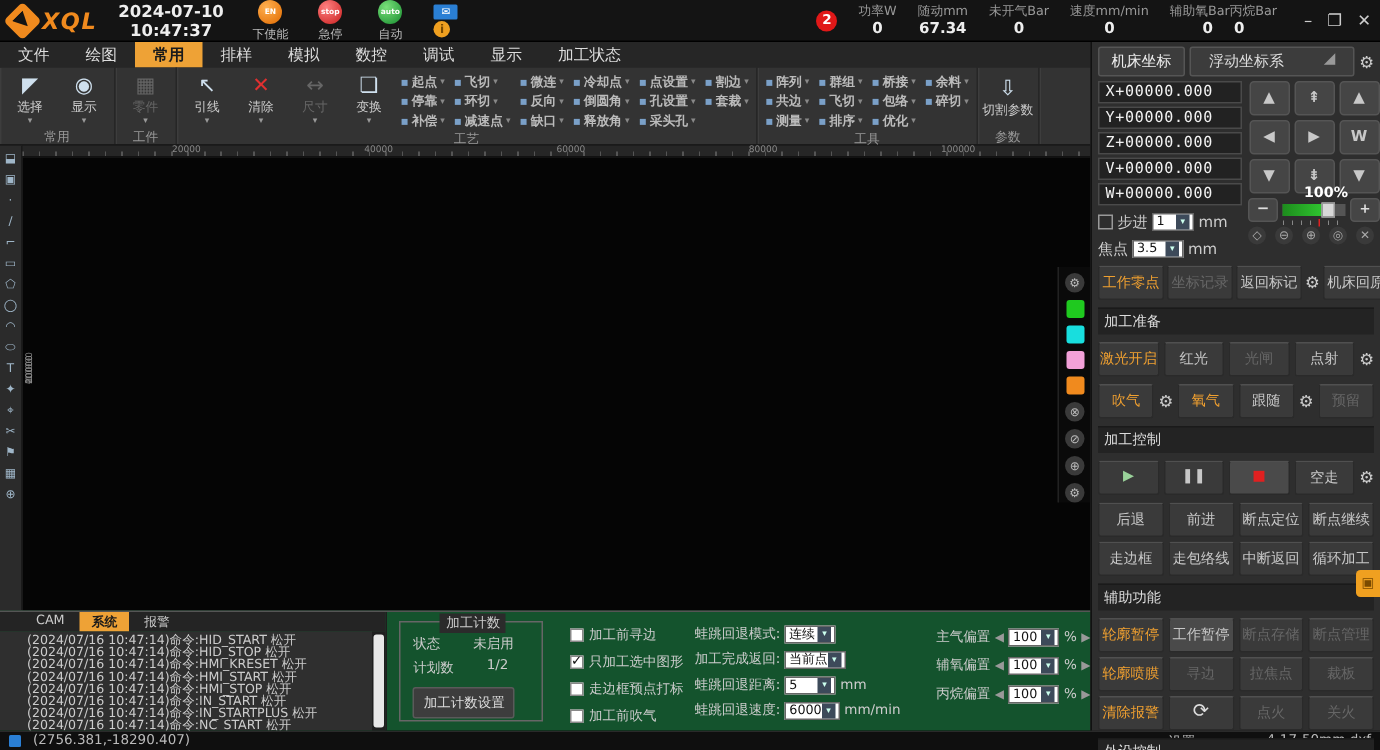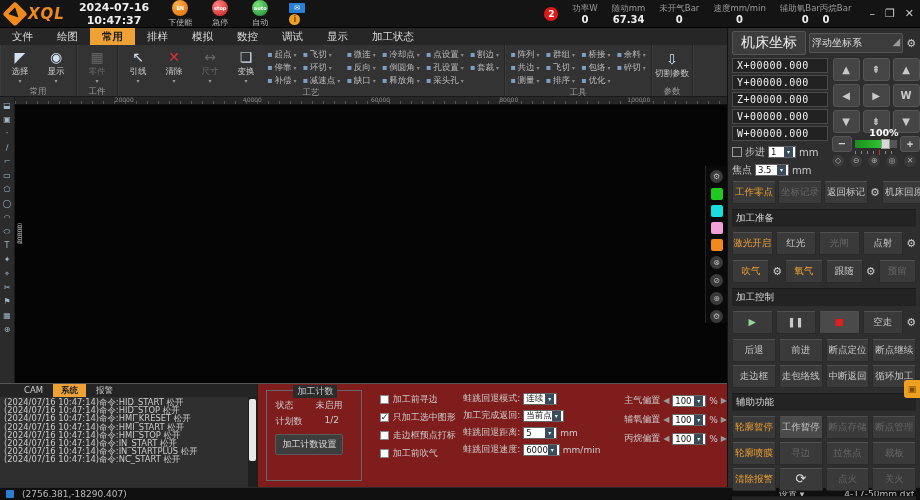--- a/index.html
+++ b/index.html
@@ -45,21 +45,21 @@
   .ribbon { height:52px; background:#333333; display:flex; border-bottom:1px solid #1a1a1a; }
   .rgroup { display:flex; flex-direction:column; border-right:1px solid #262626; box-shadow:1px 0 0 #3d3d3d inset; padding:1px 3px 0 3px; }
   .rg-body { flex:1; display:flex; align-items:flex-start; gap:2px; }
   .rg-label { font-size:8.5px; color:#999; text-align:center; padding:0 0 1px 0; }
   .bigbtn { width:34px; height:40px; display:flex; flex-direction:column; align-items:center; justify-content:center; gap:1px; border-radius:2px; }
   .bigbtn .bicon { font-size:14px; color:#cfe0ee; line-height:15px; }
   .bigbtn .blabel { font-size:8.5px; color:#ccc; white-space:nowrap; }
   .bigbtn.red .bicon { color:#e03030; }
   .bigbtn.dis .bicon, .bigbtn.dis .blabel { color:#666; }
   .caret { font-size:6px; color:#999; line-height:4px; }
-  .smallgrid { display:grid; grid-auto-flow:row; grid-template-rows:repeat(3,13px); gap:0 2px; margin-top:2px; }
+  .smallgrid { display:grid; grid-auto-flow:row; grid-template-rows:repeat(3,13px); gap:0 2px; margin-top:2px;font-weight:bold; }
   .sg6 { grid-template-columns:repeat(6,auto); }
   .sg4 { grid-template-columns:repeat(4,auto); }
   .sb { display:flex; align-items:center; font-size:8.5px; color:#bbb; white-space:nowrap; padding:0 2px; }
   .sb::before { content:"▪"; color:#7aa0c8; margin-right:2px; font-size:8px; }
   .sb::after { content:"▾"; color:#888; font-size:6px; margin-left:2px; }
   .sb.empty { visibility:hidden; }
 
   
   .workarea { flex:1; display:flex; flex-direction:column; min-height:0; background:#050505; position:relative; }
   .workrow { flex:1; display:flex; min-height:0; }
@@ -84,27 +84,27 @@
   .axes .ay { position:absolute; left:8px; bottom:0; width:1px; height:38px; background:#999; }
   .axes .ax { position:absolute; left:8px; bottom:0; height:1px; width:38px; background:#999; }
   .axes .ylbl { position:absolute; left:2px; top:-6px; color:#aaa; font-size:9px; }
   .axes .xlbl { position:absolute; right:-4px; bottom:-4px; color:#aaa; font-size:9px; }
   .axes .org { position:absolute; left:5px; bottom:-3px; width:7px; height:7px; border:1px solid #999; }
   .colorstrip { width:22px; background:#0a0a0a; border-left:1px solid #222; display:flex; flex-direction:column; align-items:center; gap:5px; padding-top:4px; }
   .cs-sq { width:12px; height:12px; border-radius:2px; }
   .cs-ic { width:13px; height:13px; border-radius:50%; background:#3a3a3a; color:#bbb; font-size:8px; text-align:center; line-height:13px; }
 
   
-  .bottompanel { height:104px; background:#7f1d1d; border-top:1px solid #555; display:flex; font-size:9px; }
+  .bottompanel { height:80px; background:#14532d; border-top:1px solid #555; display:flex; font-size:9px; }
   .logarea { width:300px; display:flex; flex-direction:column; border-right:1px solid #1e1e1e; }
   .logtabs { height:13px; display:flex; gap:2px; padding-left:16px; background:#242424; }
   .logtab { padding:1px 8px; color:#ccc; font-size:8.5px; }
   .logtab.active { background:#eea236; color:#1b1b1b; font-weight:bold; }
   .logbody { flex:1; display:flex; background:#2f2f2f; min-height:0; }
-  .loglist { flex:1; overflow:hidden; padding:1px 4px; color:#ccc; font-size:8.4px; line-height:8.2px; white-space:nowrap; }
+  .loglist { flex:1; overflow:hidden; padding:1px 18px; color:#ccc; font-size:8.4px; line-height:8.2px; white-space:nowrap; }
   .logscroll { width:9px; background:#1f1f1f; position:relative; }
   .logscroll .thumb { position:absolute; top:2px; left:1px; width:7px; height:62px; background:#e8e8e8; border-radius:2px; }
   .counterbox { margin:6px 8px; border:1px solid #666; width:108px; position:relative; padding:8px 6px 4px 8px; }
   .counterbox .legend { position:absolute; top:-6px; left:26px; background:#2b2b2b; padding:0 4px; color:#ccc; }
   .cline { display:flex; gap:22px; margin-bottom:3px; color:#ccc; }
   .cbtn { margin-top:3px; background:#3d3d3d; border:1px solid #5a5a5a; color:#ddd; padding:3px 6px; font-size:9px; border-radius:2px; }
   .checkscol { display:flex; flex-direction:column; gap:5px; padding:9px 4px 0 10px; width:104px; }
   .chk { display:flex; align-items:center; gap:4px; color:#ccc; white-space:nowrap; }
   .chk .box { width:9px; height:9px; background:#fff; border:1px solid #888; position:relative; }
   .chk.on .box::after { content:"✓"; position:absolute; left:0; top:-2px; color:#111; font-size:9px; font-weight:bold; }
@@ -112,22 +112,22 @@
   .prow { display:flex; align-items:center; gap:3px; color:#ccc; white-space:nowrap; }
   .combo { background:#fff; color:#111; border:1px solid #666; height:12px; display:flex; align-items:center; font-size:8.5px; padding:0 2px; min-width:34px; }
   .combo .arr { margin-left:auto; background:#3d4a5a; color:#cfe; width:9px; height:10px; font-size:6px; text-align:center; line-height:10px; }
   .offsetscol { display:flex; flex-direction:column; gap:6px; padding:10px 0 0 6px; }
   .orow { display:flex; align-items:center; gap:3px; color:#ccc; white-space:nowrap; }
   .tri { color:#999; font-size:8px; }
 
   
   .rightpanel { width:193px; background:#2e2e2e; border-left:1px solid #111; padding:3px 4px; display:flex; flex-direction:column; gap:2px; position:relative; font-size:10px; }
   .rp-head { display:flex; gap:3px; align-items:center; }
-  .rp-coordbtn { background:#3c3c3c; border:1px solid #555; color:#eee; padding:2px 8px; font-size:14px; border-radius:2px; }
-  .rp-sel { flex:1; background:#3c3c3c; border:1px solid #555; color:#ddd; padding:2px 2px; display:flex; font-size:10px; border-radius:2px; }
+  .rp-coordbtn { background:#3c3c3c; border:1px solid #555; color:#eee; padding:2px 8px; font-size:10px; border-radius:2px; }
+  .rp-sel { flex:1; background:#3c3c3c; border:1px solid #555; color:#ddd; padding:2px 12px; display:flex; font-size:10px; border-radius:2px; }
   .rp-sel .arr { margin-left:auto; color:#999; }
   .gear { color:#ccc; font-size:11px; }
   .rp-mid { display:flex; gap:4px; margin-top:1px; }
   .coords { display:flex; flex-direction:column; gap:2px; }
   .coordbox { width:96px; background:#222; border:1px solid #4a4a4a; color:#f2f2f2; font-family:"DejaVu Sans Mono","Liberation Mono",monospace; font-size:10px; padding:1px 4px; letter-spacing:0.5px; }
   .jogcol { flex:1; display:flex; flex-direction:column; align-items:center; gap:3px; }
   .joggrid { display:grid; grid-template-columns:repeat(3,27px); grid-auto-rows:23px; gap:3px; }
   .jbtn { background:#454545; border:1px solid #555; border-radius:3px; color:#c8c8c8; display:flex; align-items:center; justify-content:center; font-size:10px; font-weight:bold; }
   .sliderrow { display:flex; align-items:center; gap:3px; width:100%; }
   .pmbtn { width:20px; height:16px; background:#454545; border:1px solid #555; border-radius:3px; color:#ddd; text-align:center; line-height:14px; font-weight:bold; }
@@ -166,21 +166,21 @@
 <body>
 
 <div class="app">
 
   <div class="topbar">
     <div class="logo">
       <div class="logo-mark"></div>
       <div class="logo-text">XQL</div>
     </div>
     <div class="dt">
-      <div>2024-07-16</div>
+      <div>2024-07-10</div>
       <div>10:47:37</div>
     </div>
     <div class="roundbtn">
       <div class="circle c-en">EN</div>
       <div class="roundlbl">下使能</div>
     </div>
     <div class="roundbtn">
       <div class="circle c-stop">stop</div>
       <div class="roundlbl">急停</div>
     </div>

